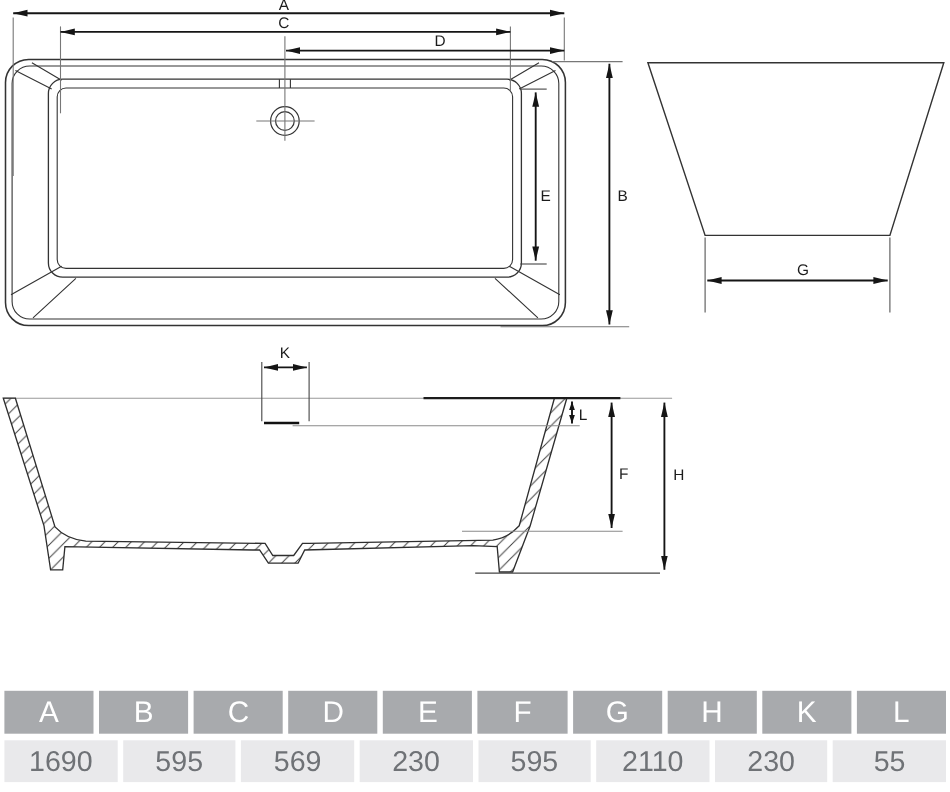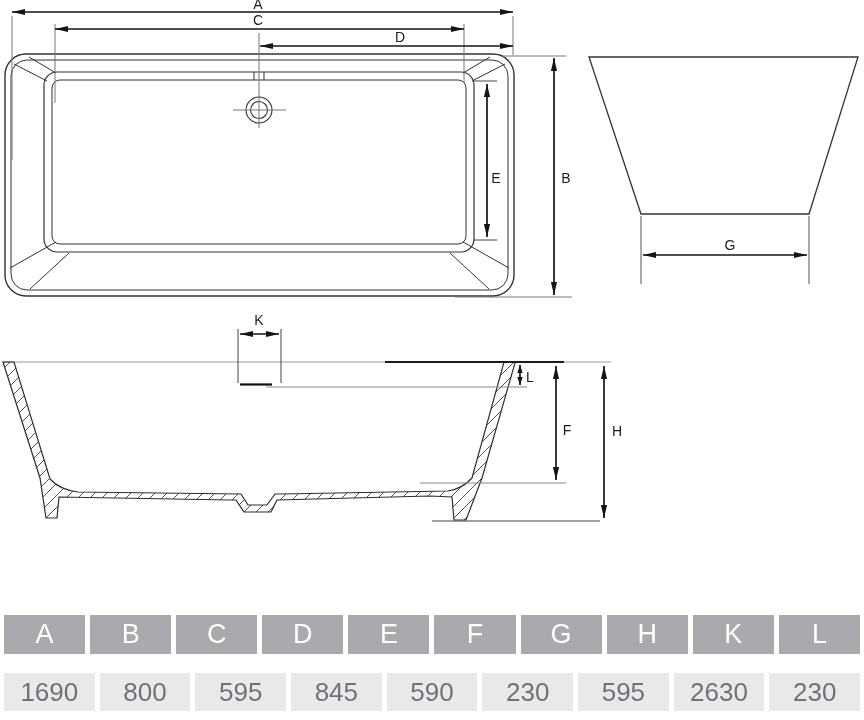--- a/index.html
+++ b/index.html
@@ -3,21 +3,21 @@
 <meta charset="utf-8">
 <style>
   html,body{margin:0;padding:0;background:#ffffff;}
   .page{position:relative;width:864px;height:720px;background:#ffffff;overflow:hidden;
         font-family:"Liberation Sans",sans-serif;}
   .drawing{position:absolute;left:0;top:0;}
   .dim-label{font-family:"Liberation Sans",sans-serif;font-size:14px;fill:#1c1c1c;}
   
   .dim-table{position:absolute;left:4px;right:4px;bottom:9px;}
   .t-row{display:flex;gap:5px;}
-  .t-row + .t-row{margin-top:19px;}
+  .t-row + .t-row{margin-top:6px;}
   .cell{flex:1;display:flex;align-items:center;justify-content:center;}
   .cell.head{height:39px;background:#a8aaad;color:#ffffff;font-size:27px;font-weight:200;}
   .cell.val{height:38px;background:#e9e9eb;color:#6f7276;font-size:26px;font-weight:300;}
 </style>
 </head>
 <body>
 
 <div class="page">
 
   <svg class="drawing" width="864" height="618" viewBox="0 0 864 618">
@@ -145,24 +145,23 @@
       <div class="cell head">D</div>
       <div class="cell head">E</div>
       <div class="cell head">F</div>
       <div class="cell head">G</div>
       <div class="cell head">H</div>
       <div class="cell head">K</div>
       <div class="cell head">L</div>
     </div>
     <div class="t-row">
       <div class="cell val">1690</div>
-      <div class="cell val">800</div>
       <div class="cell val">595</div>
-      <div class="cell val">845</div>
-      <div class="cell val">590</div>
+      <div class="cell val">569</div>
       <div class="cell val">230</div>
       <div class="cell val">595</div>
-      <div class="cell val">2630</div>
+      <div class="cell val">2110</div>
       <div class="cell val">230</div>
+      <div class="cell val">55</div>
     </div>
   </div>
 
 </div>
 
 </body></html>

